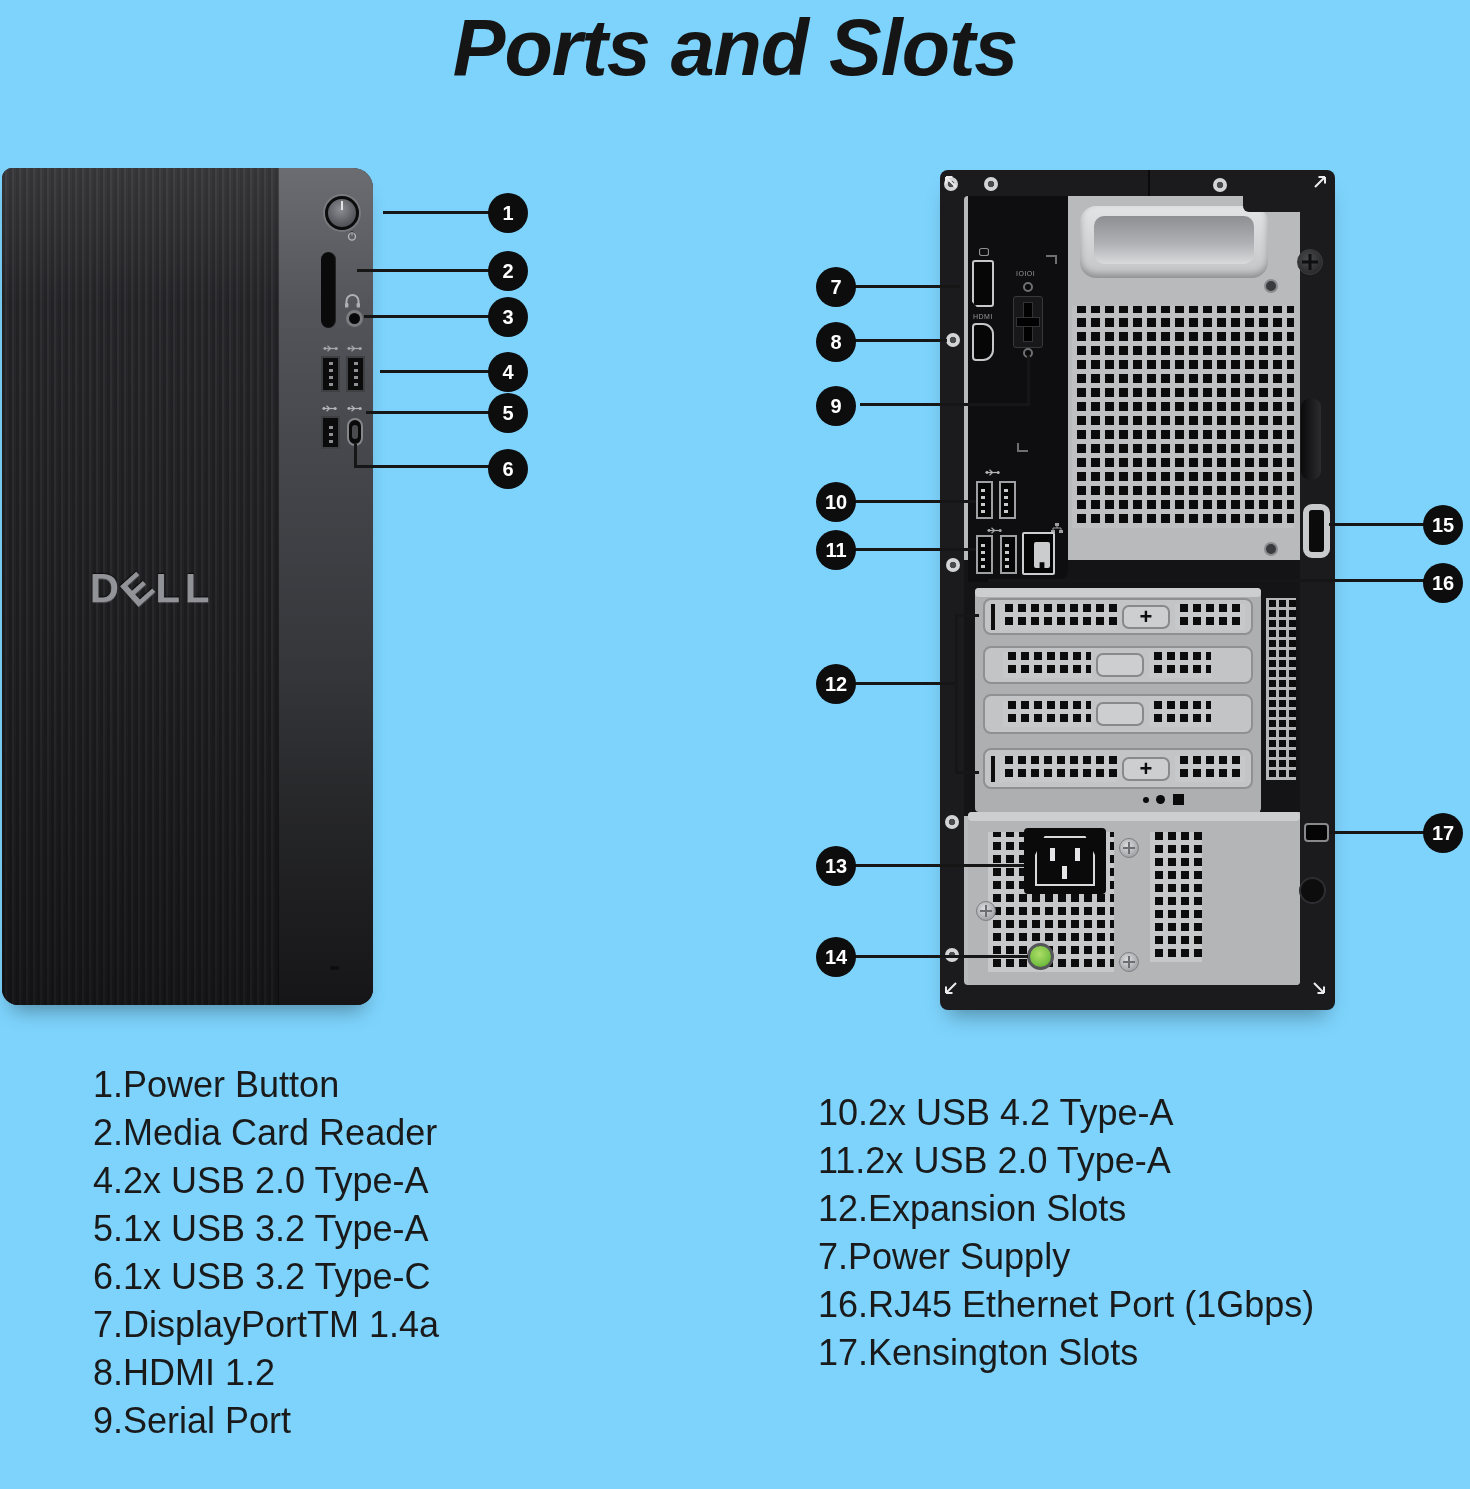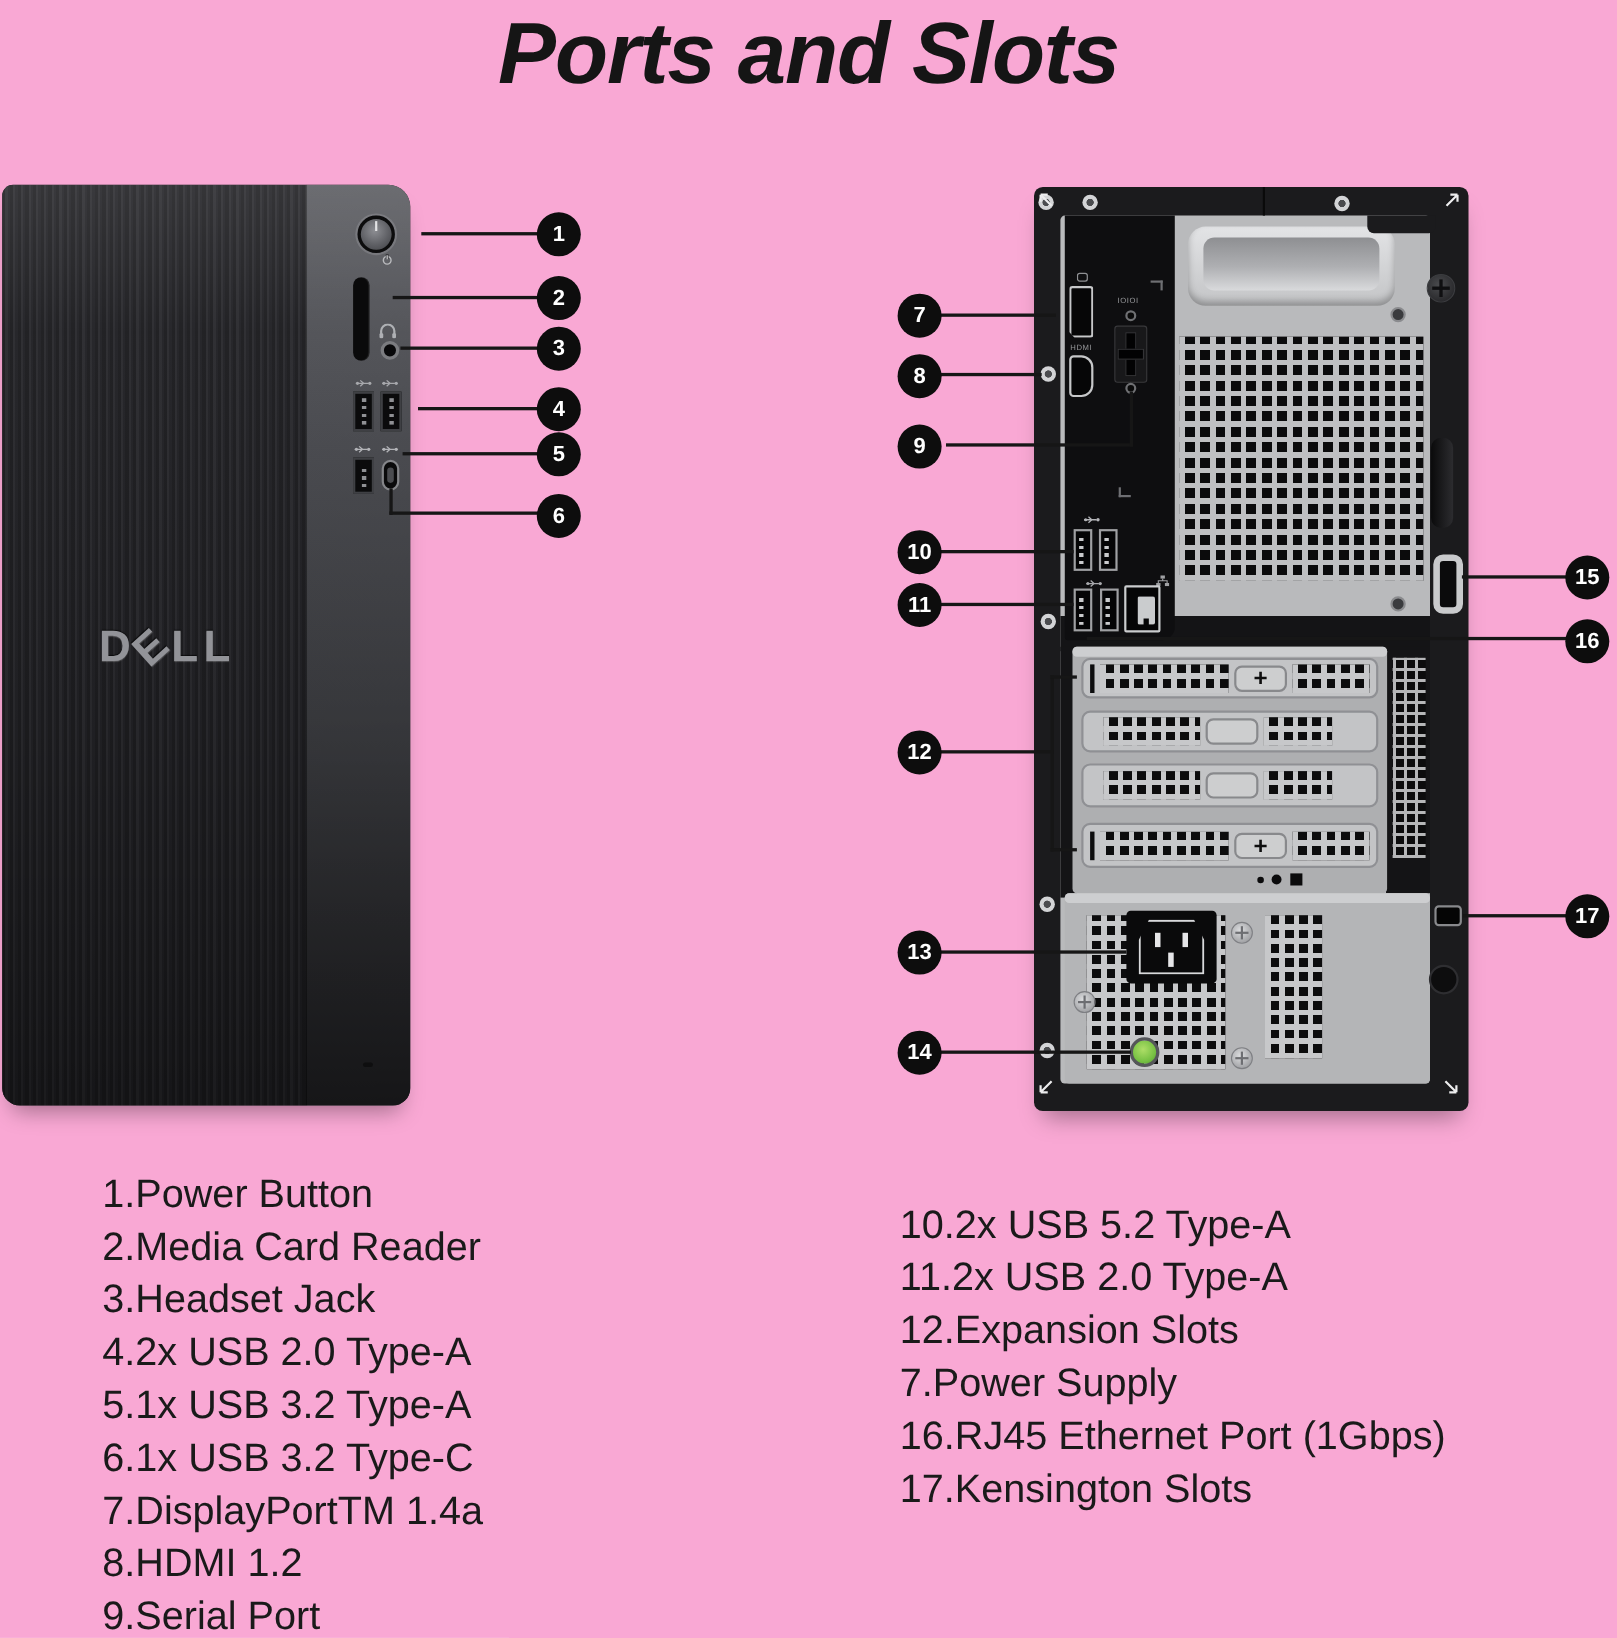--- a/index.html
+++ b/index.html
@@ -1,18 +1,18 @@
 <!DOCTYPE html>
 <html><head>
 <meta charset="utf-8">
 <style>
   * { margin:0; padding:0; box-sizing:border-box; }
   html,body { background:#ffffff; }
   body { font-family:"Liberation Sans", sans-serif; }
-  .canvas { position:relative; width:1470px; height:1489px; background:#f9a8d4; overflow:hidden; }
+  .canvas { position:relative; width:1470px; height:1489px; background:#7dd3fc; overflow:hidden; }
 
   
   .title { position:absolute; top:2px; left:0; width:100%; text-align:center;
            font-size:79px; font-weight:700; font-style:italic; letter-spacing:-1px; color:#151515; }
 
   
   .cl { position:absolute; width:40px; height:40px; border-radius:50%; background:#0d0d0d;
         color:#fff; font-weight:700; font-size:20px; display:flex; align-items:center;
         justify-content:center; z-index:30; }
   .ln  { position:absolute; background:#161616; height:3px; z-index:20; }
@@ -386,30 +386,29 @@
   <div class="cl" style="left:816px;top:664px">12</div>
   <div class="cl" style="left:816px;top:846px">13</div>
   <div class="cl" style="left:816px;top:937px">14</div>
   <div class="cl" style="left:1423px;top:505px">15</div>
   <div class="cl" style="left:1423px;top:563px">16</div>
   <div class="cl" style="left:1423px;top:813px">17</div>
 
   <ul class="legend legend-left">
     <li>1.Power Button</li>
     <li>2.Media Card Reader</li>
-    <li>3.Headset Jack</li>
     <li>4.2x USB 2.0 Type-A</li>
     <li>5.1x USB 3.2 Type-A</li>
     <li>6.1x USB 3.2 Type-C</li>
     <li>7.DisplayPortTM 1.4a</li>
     <li>8.HDMI 1.2</li>
     <li>9.Serial Port</li>
   </ul>
   <ul class="legend legend-right">
-    <li>10.2x USB 5.2 Type-A</li>
+    <li>10.2x USB 4.2 Type-A</li>
     <li>11.2x USB 2.0 Type-A</li>
     <li>12.Expansion Slots</li>
     <li>7.Power Supply</li>
     <li>16.RJ45 Ethernet Port (1Gbps)</li>
     <li>17.Kensington Slots</li>
   </ul>
 
 </div>
 
 </body></html>

